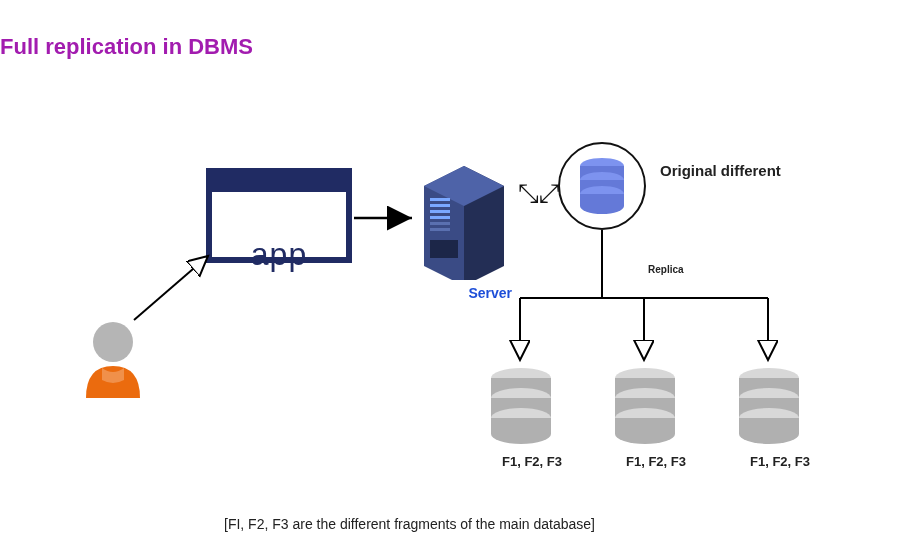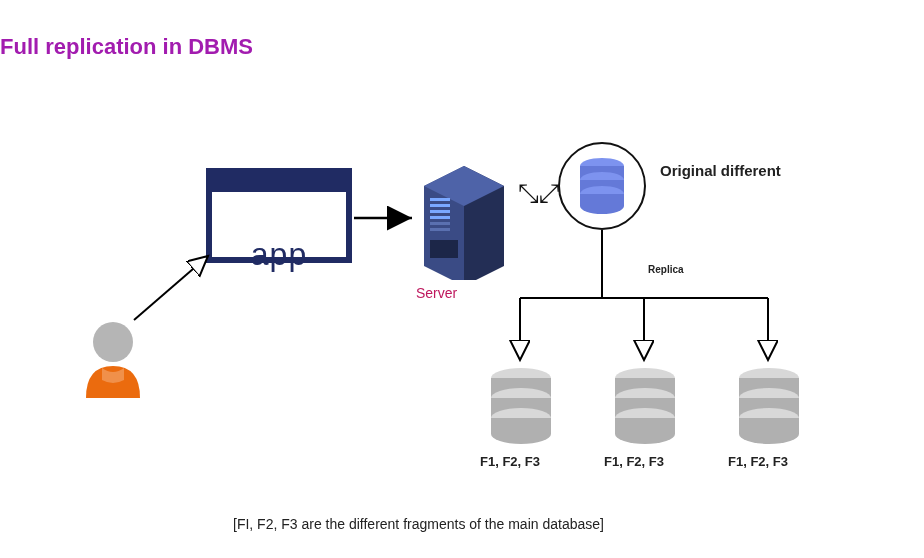--- a/index.html
+++ b/index.html
@@ -42,24 +42,24 @@
     position:absolute;
     left:416px;
     top:160px;
     width:96px;
   }
   .server-label {
     position:absolute;
     left:416px;
     top:285px;
     width:96px;
-    text-align:left;
+    text-align:right;
     font-size:14px;
-    font-weight:400;
-    color:#be185d;
+    font-weight:700;
+    color:#1d4ed8;
   }
   .bidir {
     position:absolute;
     left:518px;
     top:178px;
     font-size:26px;
     color:#111;
   }
   .db-circle {
     position:absolute;
@@ -94,28 +94,28 @@
     width:70px;
   }
   .r1 { left:486px; top:366px; }
   .r2 { left:610px; top:366px; }
   .r3 { left:734px; top:366px; }
   .frag-label {
     position:absolute;
     font-size:13px;
     font-weight:700;
     color:#222;
-    text-align:left;
+    text-align:right;
   }
   .f1 { left:480px; top:454px; width:82px;}
   .f2 { left:604px; top:454px; width:82px;}
   .f3 { left:728px; top:454px; width:82px;}
   .footnote {
     position:absolute;
-    left:233px;
+    left:224px;
     top:516px;
     font-size:14px;
     color:#222;
   }
   .user {
     position:absolute;
     left:78px;
     top:318px;
     width:70px;
   }

